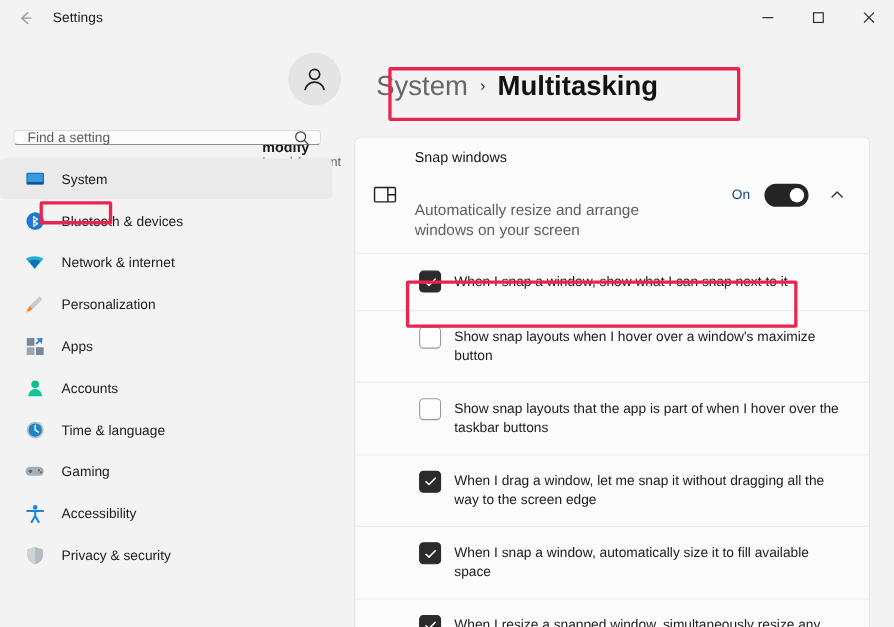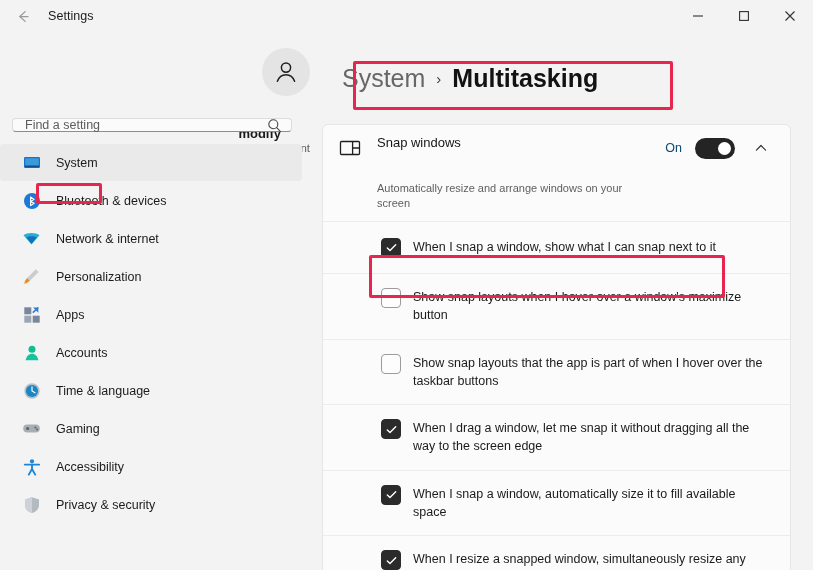--- a/index.html
+++ b/index.html
@@ -196,34 +196,34 @@
 
   .card {
     background: #fbfbfb;
     border: 1px solid #e6e6e6;
     border-radius: 6px;
     overflow: hidden;
   }
 
   .snap-header {
     display: flex;
-    align-items: flex-start;
+    align-items: center;
     min-height: 71px;
     padding: 10px 16px 10px 14px;
     gap: 14px;
   }
   .snap-ico {
     width: 26px; height: 26px;
     flex: 0 0 26px;
     display: flex; align-items: center; justify-content: center;
     color: #1f1f1f;
   }
   .snap-texts { flex: 1 1 auto; min-width: 0; display: flex; flex-direction: column; gap: 3px; }
   .snap-title { font-size: 13px; color: #161616; }
-  .snap-desc { font-size: 11px; color: #5f5f5f; line-height: 1.38; max-width: 250px; margin-top: 28px; }
+  .snap-desc { font-size: 14px; color: #5f5f5f; line-height: 1.38; max-width: 250px; margin-top: 28px; }
 
   .toggle-group { display: flex; align-items: center; gap: 13px; flex: 0 0 auto; }
   .toggle-state { font-size: 12.5px; color: #0c4a6e; }
   .switch {
     width: 40px; height: 21px;
     border-radius: 11px;
     background: #242424;
     position: relative;
     flex: 0 0 40px;
   }

